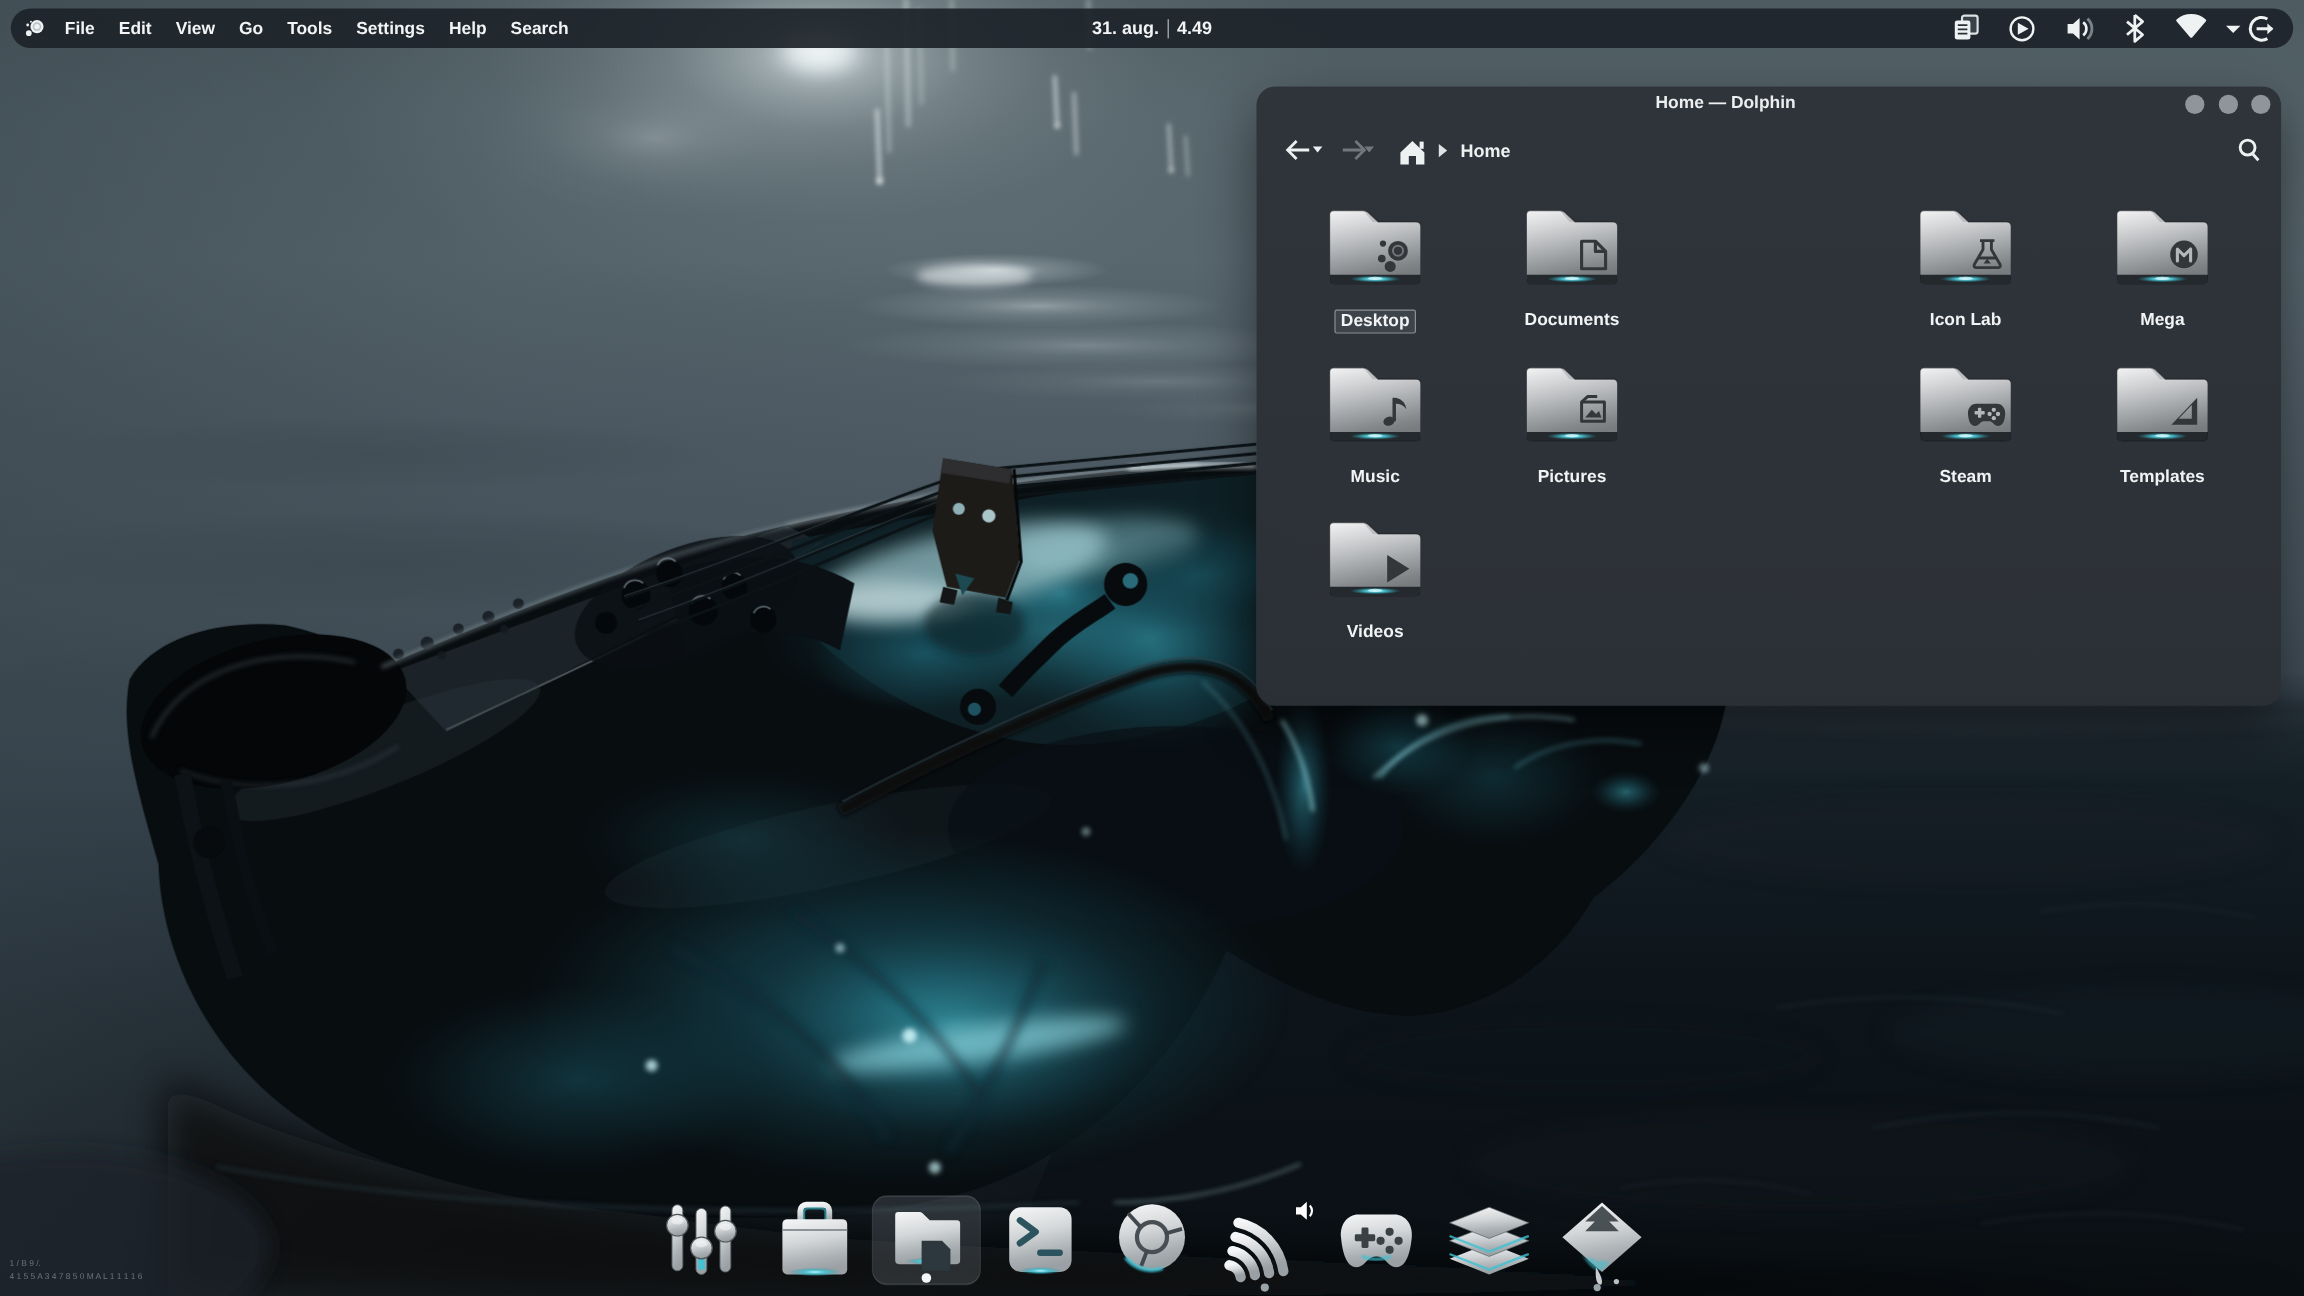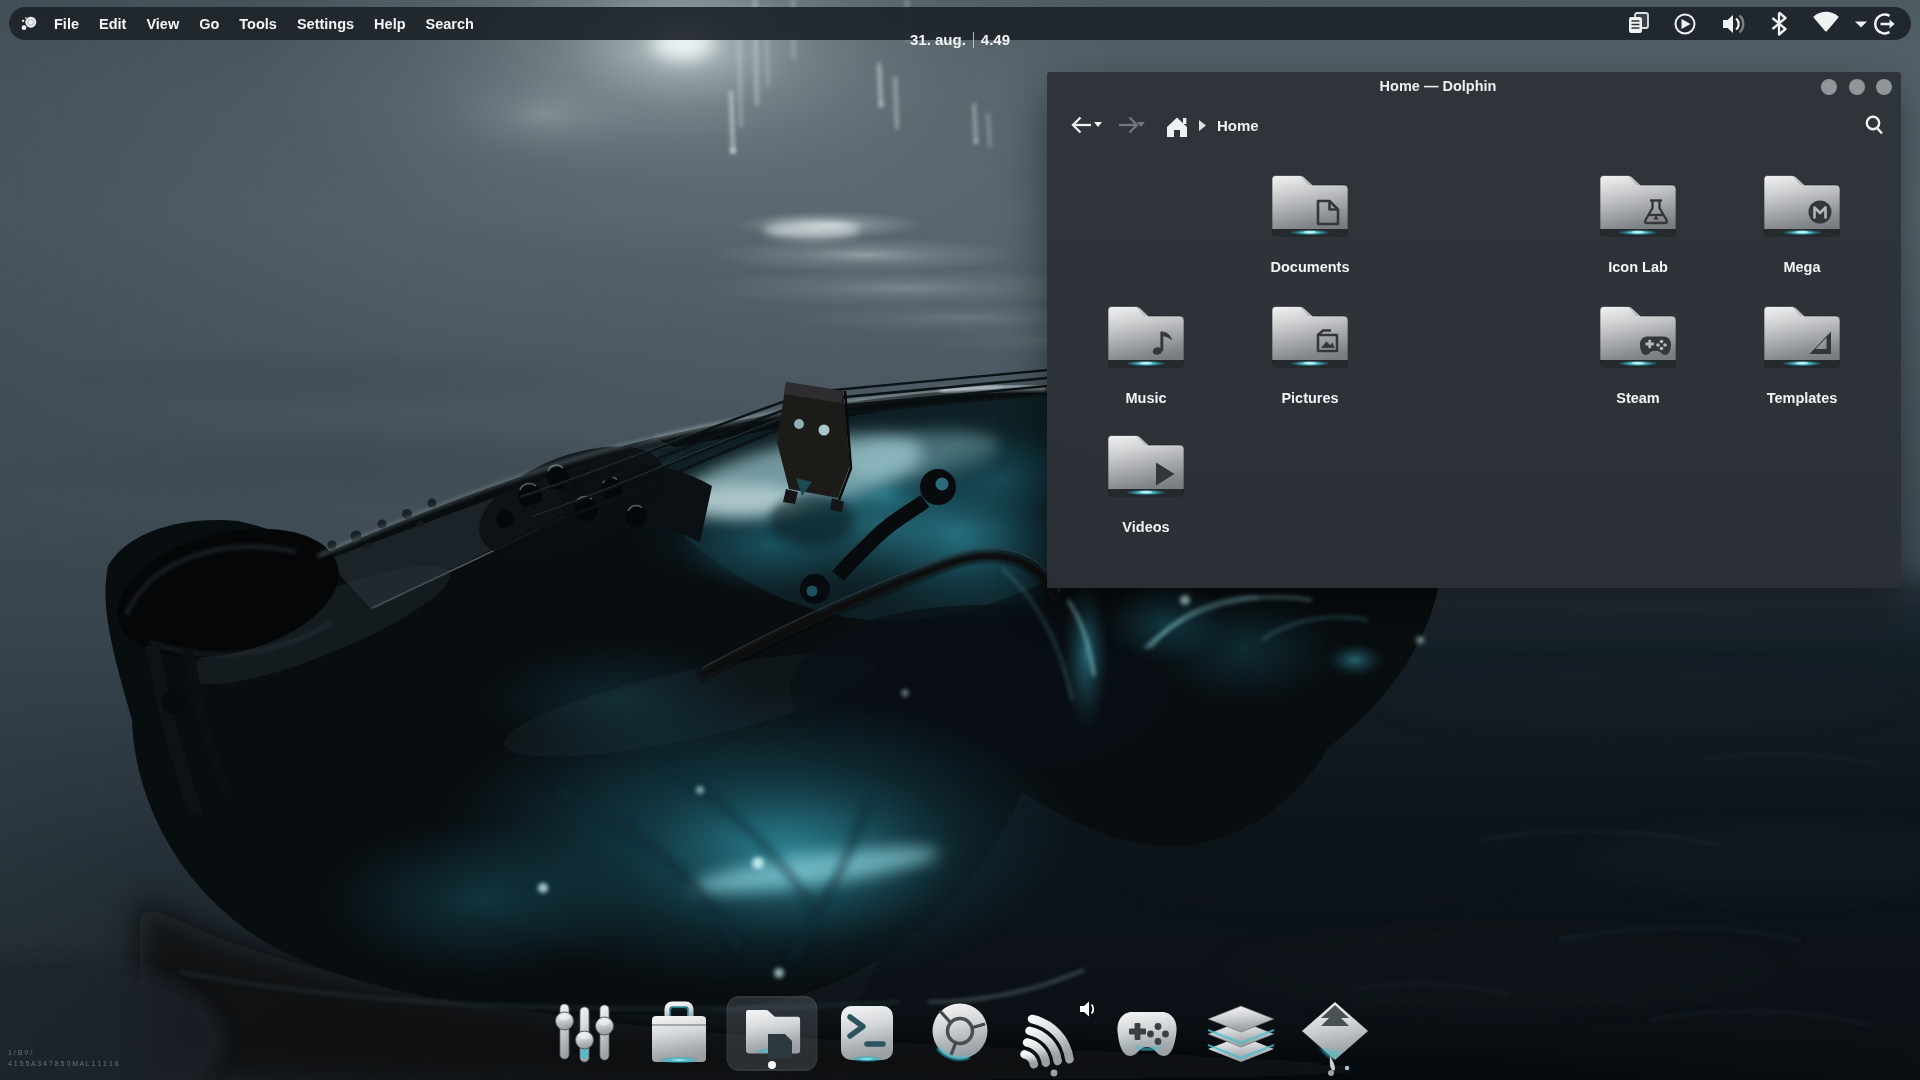--- a/index.html
+++ b/index.html
@@ -6,26 +6,26 @@
     font-family:"Liberation Sans",sans-serif;}
   #stage{position:absolute;inset:0;width:1920px;height:1002px;}
   #bg{position:absolute;left:0;top:0;z-index:0;}
   
   #topbar{position:absolute;left:9px;top:7px;width:1902px;height:33px;border-radius:17px;
     background:rgba(29,36,42,0.93);z-index:20;display:flex;align-items:center;color:#f2f4f5;}
   #topbar .menus{display:flex;align-items:center;gap:0;font-size:14.5px;font-weight:700;}
   #topbar .menus span{padding:0 10px;}
   #logo{margin-left:10px;margin-right:5px;width:20px;height:20px;}
   #clock{position:absolute;left:0;right:0;top:0;height:33px;display:flex;align-items:center;justify-content:center;
-    font-size:15px;font-weight:700;gap:7px;margin-top:16px;}
+    font-size:15px;font-weight:700;gap:7px;}
   #clock .sep{width:1px;height:16px;background:#cfd4d7;opacity:.85;}
   #tray{position:absolute;right:9px;top:0;height:33px;display:flex;align-items:center;}
   #tray svg{display:block;}
   
-  #win{position:absolute;left:1047px;top:72px;width:854px;height:516px;border-radius:3px;
+  #win{position:absolute;left:1047px;top:72px;width:854px;height:516px;border-radius:16px;
     background:linear-gradient(180deg,rgba(46,50,57,0.96),rgba(43,47,53,0.96));z-index:10;
     box-shadow:0 18px 45px rgba(0,0,0,0.45);}
   #win .title{position:absolute;top:6px;left:0;width:782px;text-align:center;font-size:14.5px;font-weight:700;color:#eceef0;}
   .winbtn{position:absolute;top:79px;width:16px;height:16px;border-radius:50%;background:#90959a;z-index:11;}
   
   #toolbar{position:absolute;left:0;top:32px;width:854px;height:44px;color:#eceef0;}
   
   .cell{position:absolute;width:130px;text-align:center;z-index:11;}
   .cell .lbl{margin-top:20px;font-size:14.5px;font-weight:700;color:#f1f3f4;display:inline-block;padding:1px 4px;}
   .cell .lbl.sel{border:1px solid #8a9096;background:rgba(120,128,136,0.22);border-radius:2px;}
@@ -426,20 +426,33 @@
     </g>
     <path d="M152,16 L159,21.5 L152,27 Z" fill="#dfe3e5"></path>
     <text x="170" y="27" font-size="15" font-weight="700" fill="#eef1f2" font-family="Liberation Sans,sans-serif">Home</text>
 
     <g stroke="#eef1f2" stroke-width="2.4" fill="none">
       <circle cx="826" cy="19" r="6.2"></circle>
       <line x1="830.5" y1="24.5" x2="835" y2="29.5"></line>
     </g>
   </svg>
 
+  <div class="cell" style="left:34px;top:102px;">
+    <svg width="76" height="64" viewBox="0 0 76 64">
+          <use href="#fbase"></use>
+      <g fill="#34373a">
+            <circle cx="57" cy="35" r="8.2"></circle>
+            <circle cx="44.5" cy="29" r="2.6"></circle>
+            <circle cx="43.5" cy="41.5" r="3.2"></circle>
+            <circle cx="50.5" cy="48" r="4.6"></circle>
+          </g>
+      <circle cx="57" cy="35" r="4.2" fill="none" stroke="#74787c" stroke-width="1.6"></circle>
+    </svg>
+    <div class="lbl sel">Desktop</div>
+  </div>
   <div class="cell" style="left:198px;top:102px;">
     <svg width="76" height="64" viewBox="0 0 76 64">
           <use href="#fbase"></use>
       <g fill="none" stroke="#34373a" stroke-width="2.6" stroke-linejoin="round">
         <path d="M46,27 L57.5,27 L66,35.5 L66,50 L46,50 Z"></path>
         <path d="M57.5,27 L57.5,35.5 L66,35.5"></path>
       </g>
     </svg>
     <div class="lbl">Documents</div>
   </div>

